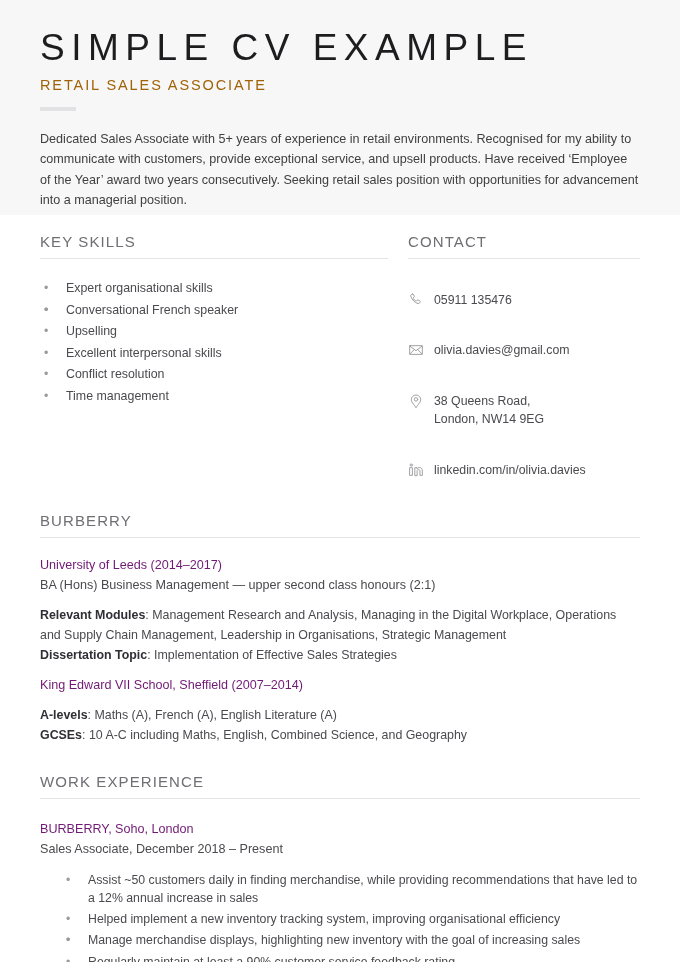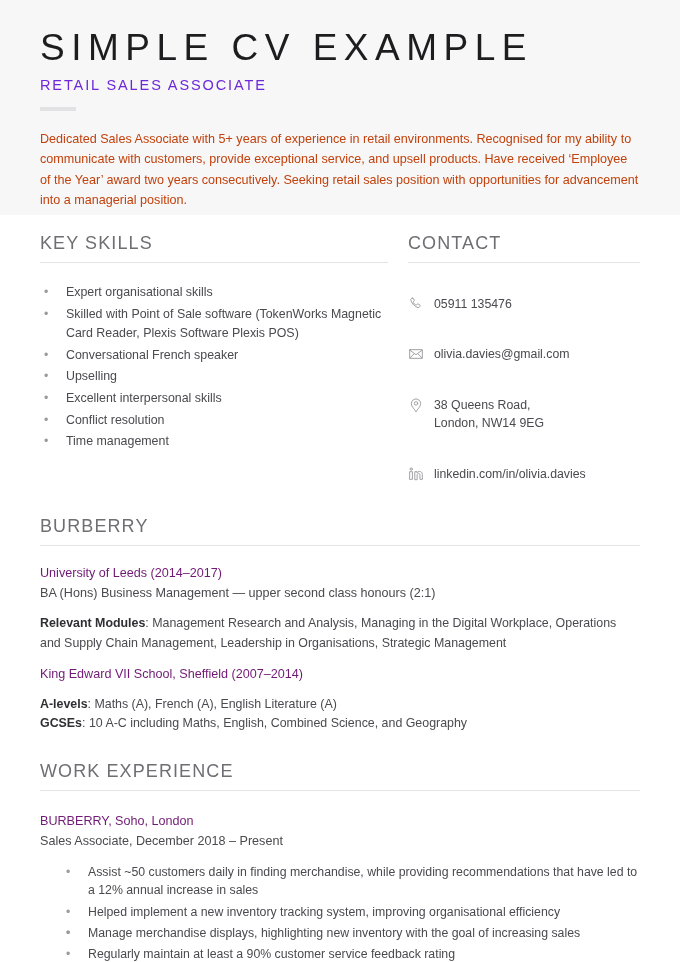--- a/index.html
+++ b/index.html
@@ -34,54 +34,54 @@
     color: #1d1d1f;
     line-height: 1.08;
     white-space: nowrap;
   }
 
   .cv-subtitle {
     margin-top: 9px;
     font-size: 14.5px;
     font-weight: 400;
     letter-spacing: 1.9px;
-    color: #6d28d9;
+    color: #a16207;
   }
 
   .accent-rule {
     margin-top: 14px;
     width: 36px;
     height: 4px;
     background: #e2e2e4;
   }
 
   .cv-summary {
     margin-top: 18px;
     font-size: 12.6px;
     line-height: 1.62;
-    color: #c2410c;
+    color: #404040;
     max-width: 600px;
   }
 
   
   .body-area {
     padding: 0 40px;
     background: #ffffff;
   }
 
   
   .top-columns {
     display: flex;
     padding-top: 18px;
   }
   .col-skills { width: 348px; flex: 0 0 348px; }
   .col-contact { width: 232px; flex: 0 0 232px; margin-left: 20px; }
 
   .section-head {
-    font-size: 18px;
+    font-size: 15px;
     font-weight: 400;
     letter-spacing: 1.1px;
     color: #6e6e73;
   }
 
   .section-rule {
     margin-top: 8px;
     height: 1px;
     background: #e4e4e6;
   }
@@ -191,21 +191,21 @@
 
   <div class="body-area">
 
     <div class="top-columns">
 
       <div class="col-skills">
         <div class="section-head">KEY SKILLS</div>
         <div class="section-rule"></div>
         <ul class="skills-list">
           <li><span class="bullet-dot">•</span><span>Expert organisational skills</span></li>
-          <li><span class="bullet-dot">•</span><span>Skilled with Point of Sale software (TokenWorks Magnetic Card Reader, Plexis Software Plexis POS)</span></li>
+          <li><span class="bullet-dot">•</span></li>
           <li><span class="bullet-dot">•</span><span>Conversational French speaker</span></li>
           <li><span class="bullet-dot">•</span><span>Upselling</span></li>
           <li><span class="bullet-dot">•</span><span>Excellent interpersonal skills</span></li>
           <li><span class="bullet-dot">•</span><span>Conflict resolution</span></li>
           <li><span class="bullet-dot">•</span><span>Time management</span></li>
         </ul>
       </div>
 
       <div class="col-contact">
         <div class="section-head">CONTACT</div>
@@ -264,20 +264,23 @@
     <div class="section-block edu">
       <div class="section-head">BURBERRY</div>
       <div class="section-rule"></div>
 
       <div class="entry">
         <div class="entry-org">University of Leeds (2014–2017)</div>
         <div class="entry-meta">BA (Hons) Business Management — upper second class honours (2:1)</div>
         <div class="entry-detail">
           <span class="lbl">Relevant Modules</span><span>: Management Research and Analysis, Managing in the Digital Workplace, Operations and Supply Chain Management, Leadership in Organisations, Strategic Management</span>
         </div>
+        <div class="entry-detail" style="margin-top:0">
+          <span class="lbl">Dissertation Topic</span><span>: Implementation of Effective Sales Strategies</span>
+        </div>
       </div>
 
       <div class="entry" style="margin-top:10px">
         <div class="entry-org">King Edward VII School, Sheffield (2007–2014)</div>
         <div class="entry-detail">
           <span class="lbl">A-levels</span><span>: Maths (A), French (A), English Literature (A)</span>
         </div>
         <div class="entry-detail" style="margin-top:0">
           <span class="lbl">GCSEs</span><span>: 10 A-C including Maths, English, Combined Science, and Geography</span>
         </div>

